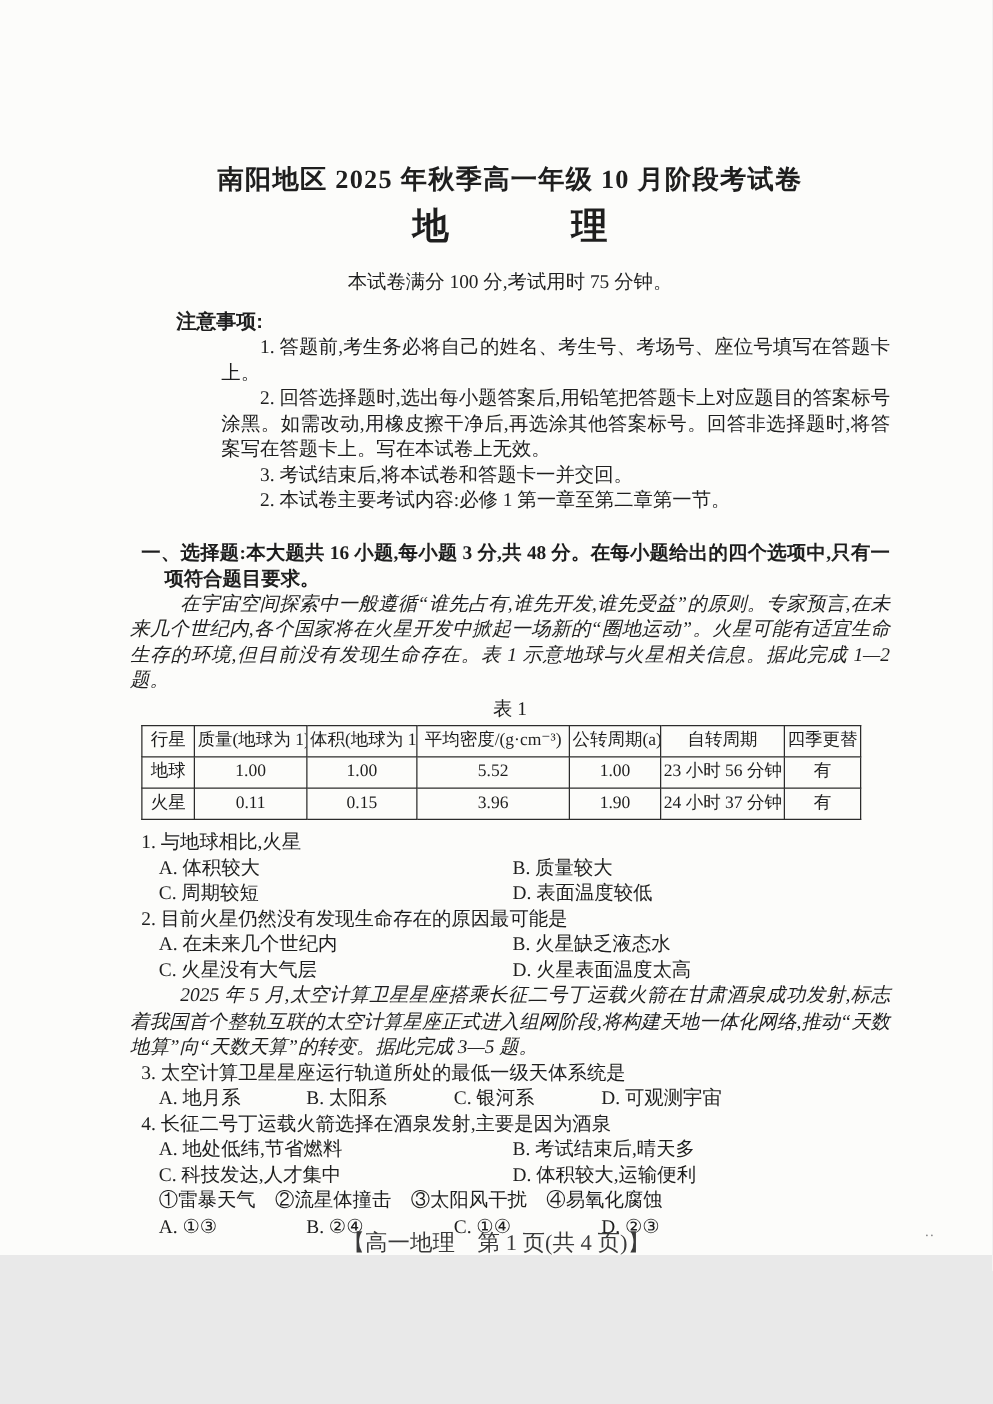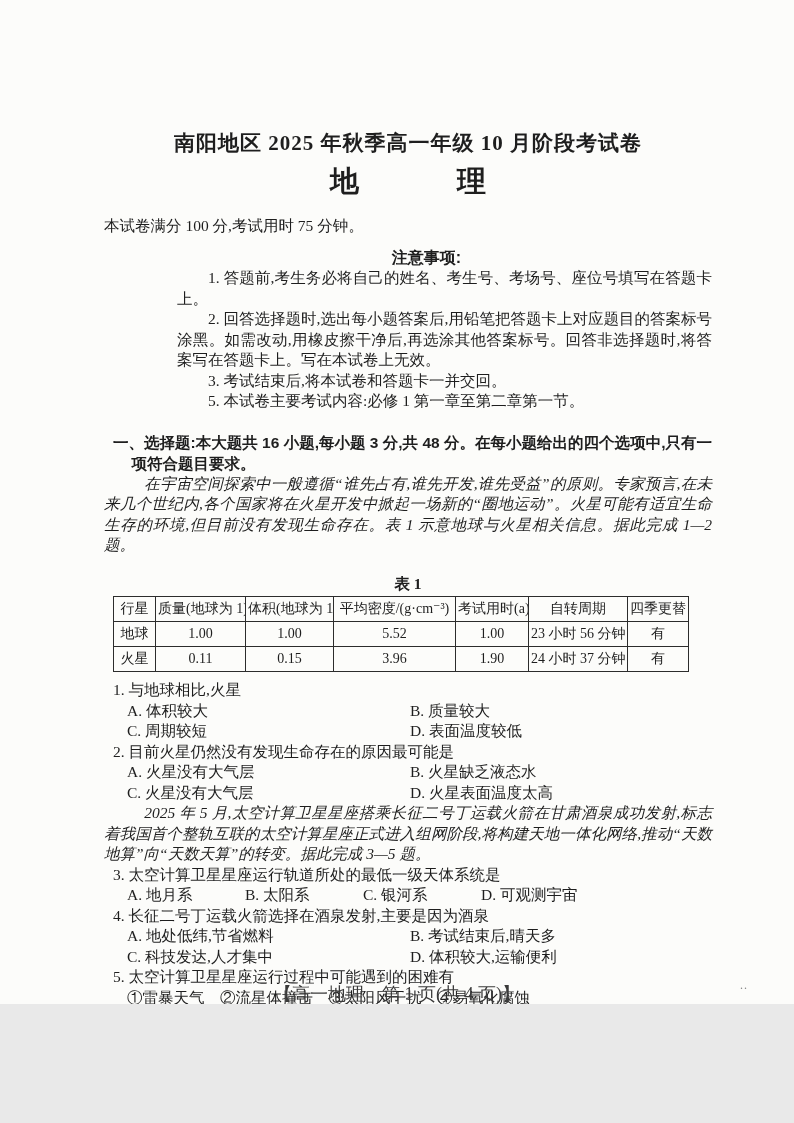--- a/index.html
+++ b/index.html
@@ -5,30 +5,30 @@
   * { margin:0; padding:0; box-sizing:border-box; }
   html,body { background:#e9e9e9; }
   .page {
     width:794px; height:1004px; background:#fcfcfa; position:relative;
     font-family:"Liberation Serif","DejaVu Serif",serif; color:#1e1e1e; overflow:hidden;
     margin:0 auto;
   }
   .content { position:absolute; left:104px; top:130px; width:608px; font-size:15.5px; line-height:20.5px; }
   .title { text-align:center; font-size:21px; font-weight:bold; letter-spacing:1px; line-height:26px; margin-bottom:6px; }
   .subject { display:flex; justify-content:center; gap:98px; font-size:29px; font-weight:bold; line-height:38px; margin-bottom:16px; }
-  .exam-info { text-align:left; margin-bottom:11px; }
+  .exam-info { text-align:center; margin-bottom:11px; }
   .notice { padding-left:37px; }
-  .notice-head { font-weight:bold; font-size:16px; font-family:"Liberation Sans","DejaVu Sans",sans-serif;text-align:center; }
+  .notice-head { font-weight:bold; font-size:16px; font-family:"Liberation Sans","DejaVu Sans",sans-serif; }
   .notice-item { text-indent:2em; text-align:justify;margin-left:36px; }
   .section-head {
-    margin-top:20px; font-weight:bold; font-family:Liberation Sans, sans-serif;
+    margin-top:20px; font-weight:bold; font-family:Liberation Serif, serif;
     font-size:15.5px; line-height:21px; padding-left:calc(9px + 1.2em); text-indent:-1.2em; text-align:justify;
   }
   .passage { text-indent:2.6em; text-align:justify; font-style:italic; }
-  .table-caption { text-align:center; margin-top:18px;font-weight:bold; }
+  .table-caption { text-align:center; margin-top:2px; }
   table.t1 { margin:2px 0 8px 9px; border-collapse:collapse; table-layout:fixed; width:575px; font-size:14px; text-align:center; }
   table.t1 th, table.t1 td { border:1px solid #2c2c2c; height:25px; padding:0 2px; font-weight:normal; overflow:hidden; white-space:nowrap; }
   .q-stem { padding-left:9px; text-align:justify; }
   .q-sub { padding-left:23px; }
   .opts2 { display:grid; grid-template-columns:283px auto; padding-left:23px; }
   .opts4 { display:grid; grid-template-columns:118px 118px 118px auto; padding-left:23px; }
   .footer { position:absolute; top:982px; left:0; width:100%; text-align:center; font-size:18px; color:#3a3a3a; }
   .corner { position:absolute; top:978px; right:46px; font-size:12px; color:#888; letter-spacing:1px; }
 </style>
 </head>
@@ -44,21 +44,21 @@
       <span>理</span>
     </div>
 
     <div class="exam-info">本试卷满分 100 分,考试用时 75 分钟。</div>
 
     <div class="notice">
       <div class="notice-head">注意事项:</div>
       <div class="notice-item">1. 答题前,考生务必将自己的姓名、考生号、考场号、座位号填写在答题卡上。</div>
       <div class="notice-item">2. 回答选择题时,选出每小题答案后,用铅笔把答题卡上对应题目的答案标号涂黑。如需改动,用橡皮擦干净后,再选涂其他答案标号。回答非选择题时,将答案写在答题卡上。写在本试卷上无效。</div>
       <div class="notice-item">3. 考试结束后,将本试卷和答题卡一并交回。</div>
-      <div class="notice-item">5. 本试卷主要考试内容:必修 1 第一章至第二章第一节。</div>
+      <div class="notice-item">2. 本试卷主要考试内容:必修 1 第一章至第二章第一节。</div>
     </div>
 
     <div class="section-head">一、选择题:本大题共 16 小题,每小题 3 分,共 48 分。在每小题给出的四个选项中,只有一项符合题目要求。</div>
 
     <div class="passage">在宇宙空间探索中一般遵循“谁先占有,谁先开发,谁先受益”的原则。专家预言,在未来几个世纪内,各个国家将在火星开发中掀起一场新的“圈地运动”。火星可能有适宜生命生存的环境,但目前没有发现生命存在。表 1 示意地球与火星相关信息。据此完成 1—2 题。</div>
 
     <div class="table-caption">表 1</div>
 
     <table class="t1">
       <colgroup>
@@ -69,21 +69,21 @@
         <col style="width:73px">
           <col style="width:99px">
           <col style="width:61px">
       </colgroup>
       <tbody>
           <tr>
         <th>行星</th>
         <th>质量(地球为 1)</th>
         <th>体积(地球为 1)</th>
         <th>平均密度/(g·cm⁻³)</th>
-        <th>考试用时(a)</th>
+        <th>公转周期(a)</th>
         <th>自转周期</th>
         <th>四季更替</th>
       </tr>
       <tr>
         <td>地球</td>
         <td>1.00</td>
         <td>1.00</td>
         <td>5.52</td>
         <td>1.00</td>
         <td>23 小时 56 分钟</td>
@@ -107,21 +107,21 @@
         <span>A. 体积较大</span>
         <span>B. 质量较大</span>
         <span>C. 周期较短</span>
         <span>D. 表面温度较低</span>
       </div>
     </div>
 
     <div>
       <div class="q-stem">2. 目前火星仍然没有发现生命存在的原因最可能是</div>
       <div class="opts2">
-        <span>A. 火星没有大气层</span>
+        <span>A. 在未来几个世纪内</span>
         <span>B. 火星缺乏液态水</span>
         <span>C. 火星没有大气层</span>
         <span>D. 火星表面温度太高</span>
       </div>
     </div>
 
     <div class="passage">2025 年 5 月,太空计算卫星星座搭乘长征二号丁运载火箭在甘肃酒泉成功发射,标志着我国首个整轨互联的太空计算星座正式进入组网阶段,将构建天地一体化网络,推动“天数地算”向“天数天算”的转变。据此完成 3—5 题。</div>
 
     <div>
       <div class="q-stem">3. 太空计算卫星星座运行轨道所处的最低一级天体系统是</div>
@@ -137,21 +137,20 @@
       <div class="q-stem">4. 长征二号丁运载火箭选择在酒泉发射,主要是因为酒泉</div>
       <div class="opts2">
         <span>A. 地处低纬,节省燃料</span>
         <span>B. 考试结束后,晴天多</span>
         <span>C. 科技发达,人才集中</span>
         <span>D. 体积较大,运输便利</span>
       </div>
     </div>
 
     <div>
-      <div class="q-stem">5. 太空计算卫星星座运行过程中可能遇到的困难有</div>
       <div class="q-sub">①雷暴天气　②流星体撞击　③太阳风干扰　④易氧化腐蚀</div>
       <div class="opts4">
         <span>A. ①③</span>
         <span>B. ②④</span>
         <span>C. ①④</span>
         <span>D. ②③</span>
       </div>
     </div>
 
   </div>

